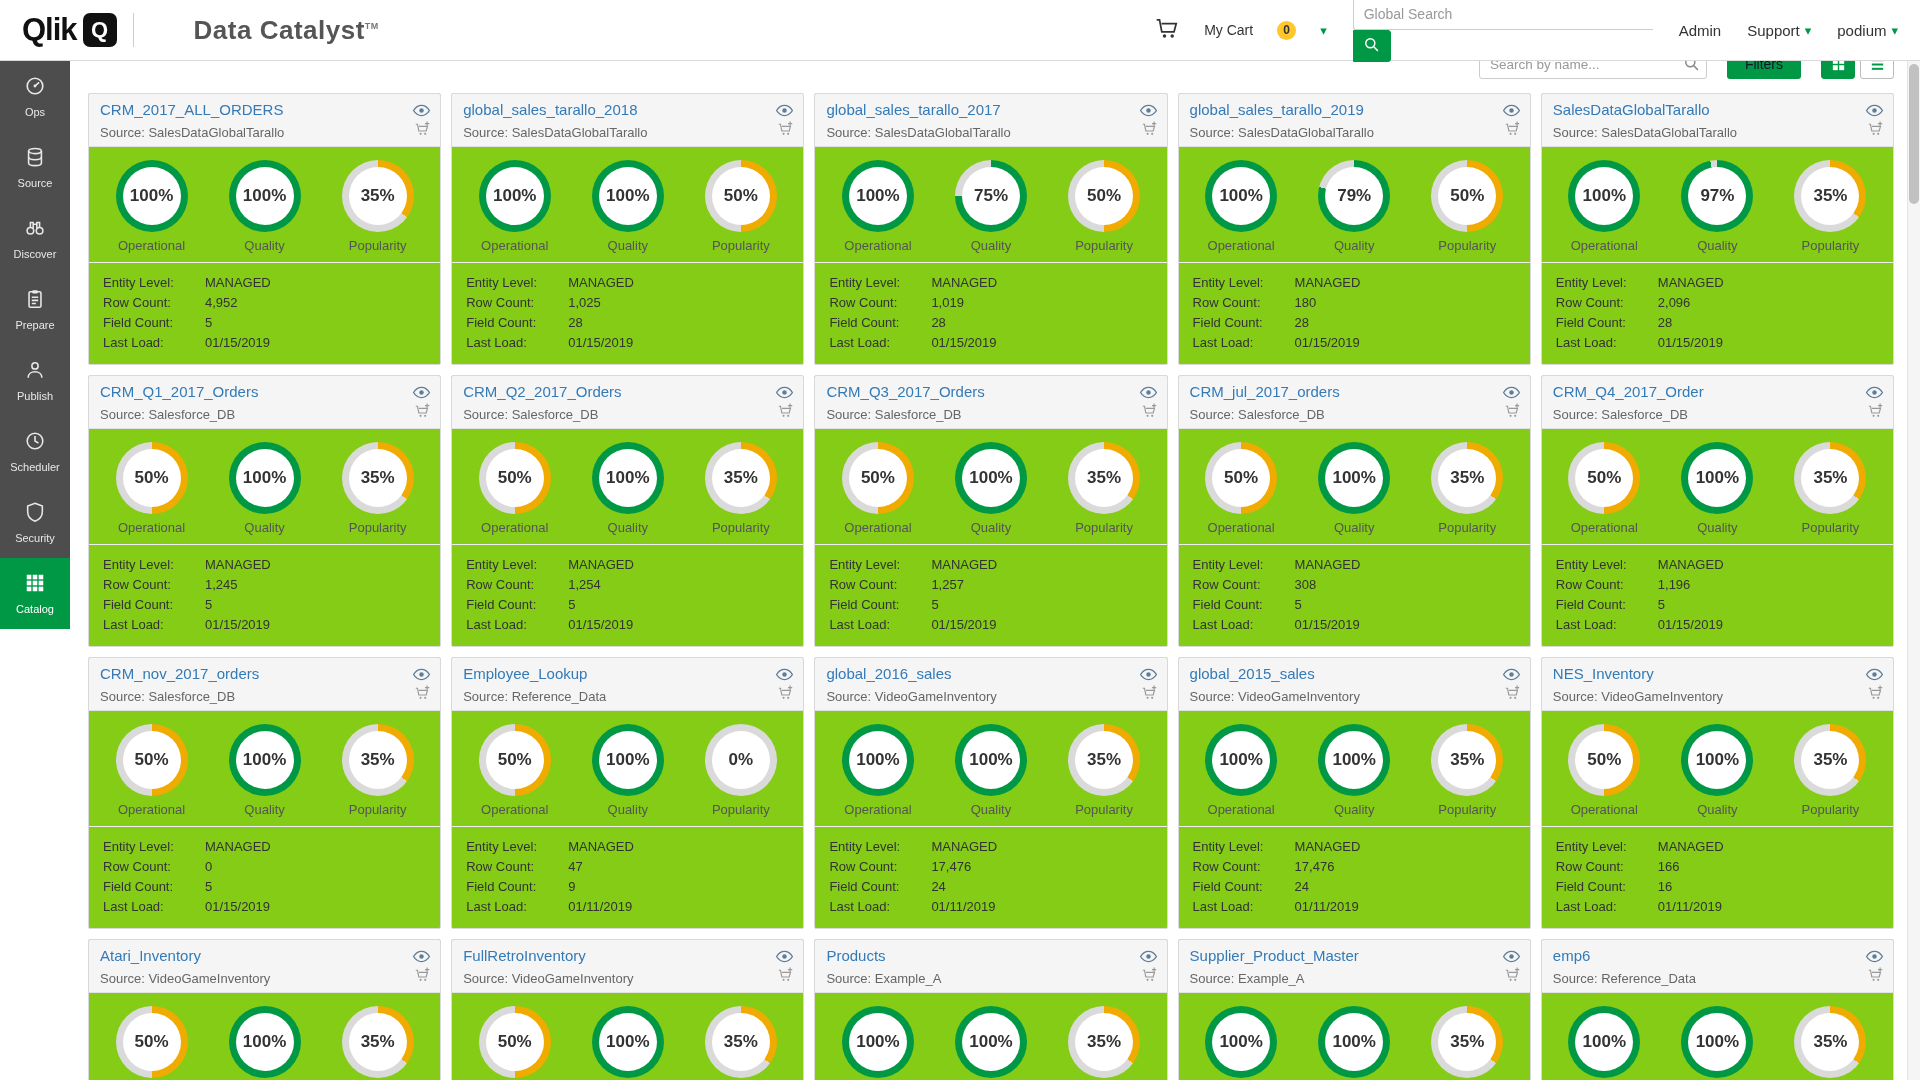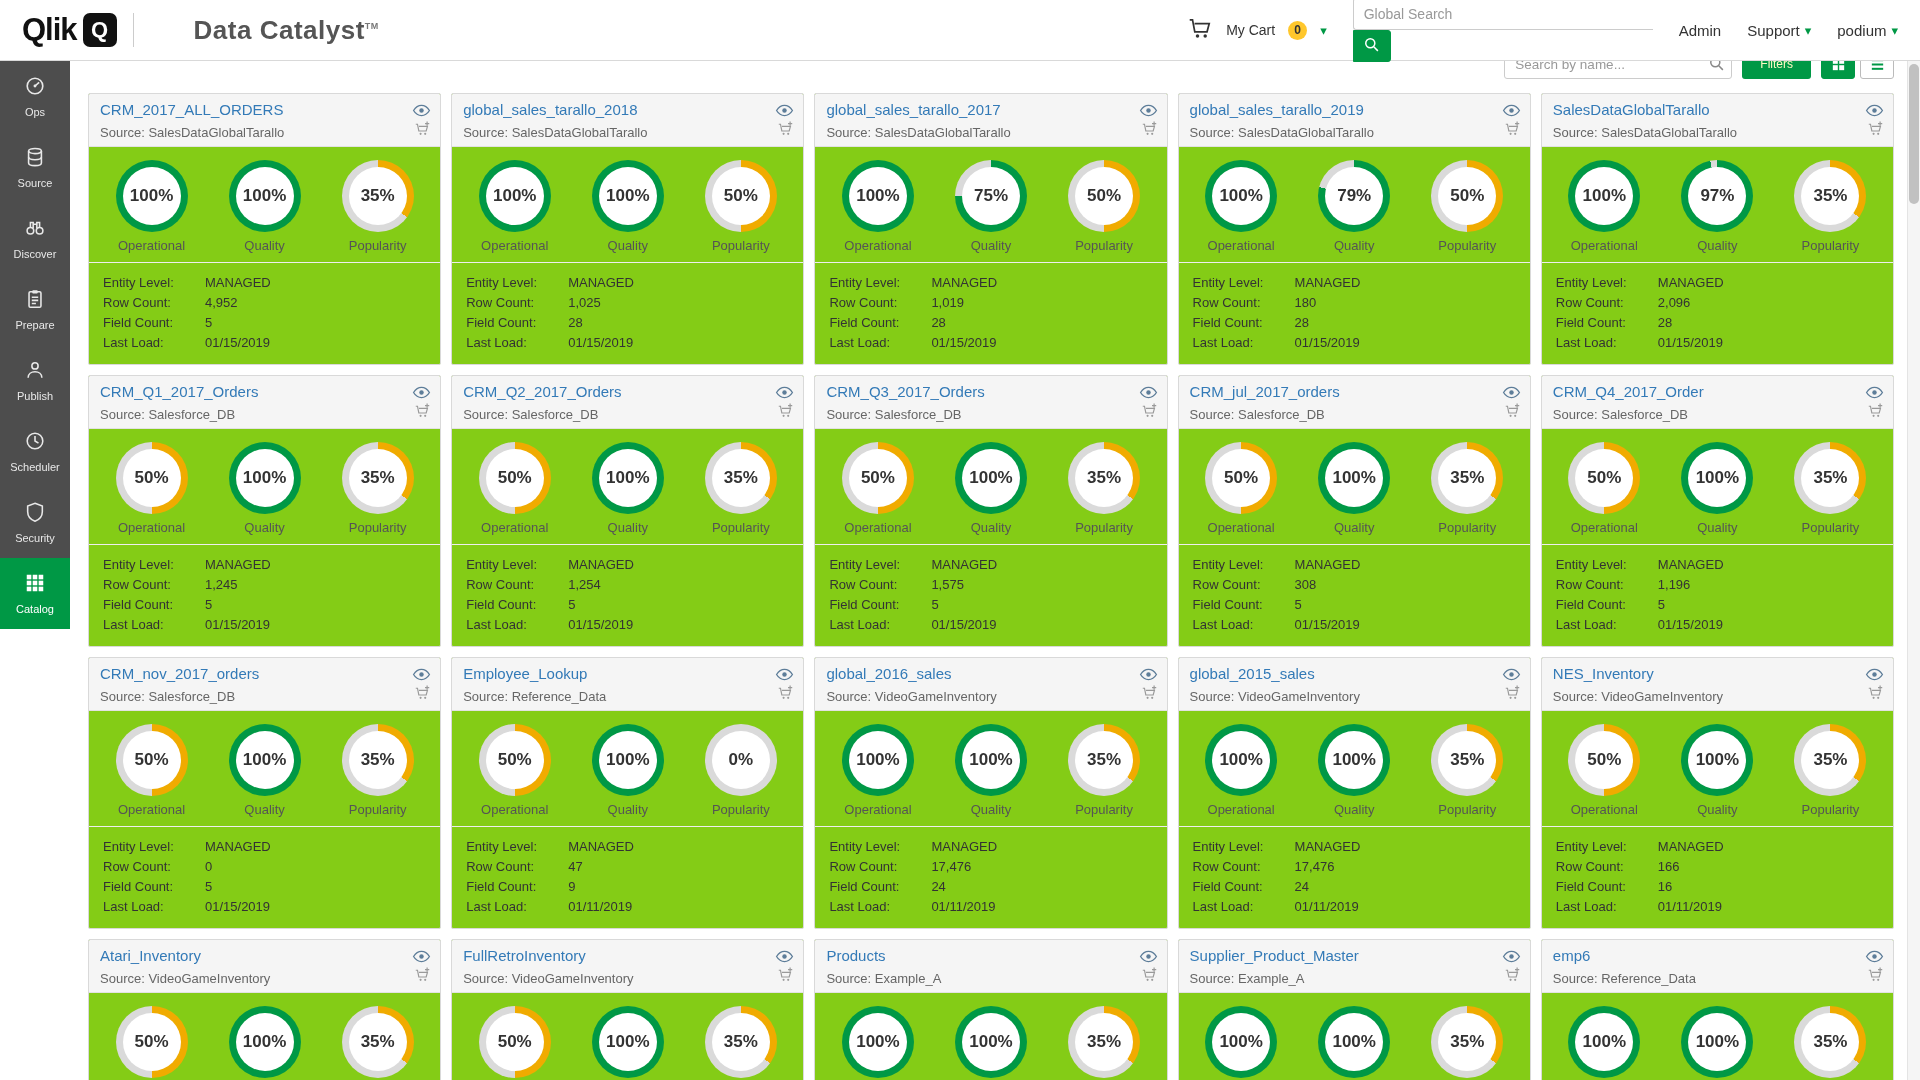--- a/index.html
+++ b/index.html
@@ -11,21 +11,21 @@
     border-bottom:1px solid #d9d9d9; display:flex; align-items:center; padding:0 22px; z-index:20; }
   .logo-wrap { display:flex; align-items:center; gap:6px; }
   .brand-text { font-size:31px; font-weight:800; color:#111; letter-spacing:-1px; }
   .qmark { width:34px; height:34px; background:#111; border-radius:7px; display:flex;
     align-items:center; justify-content:center; }
   .qmark span { color:#fff; font-weight:800; font-size:22px; line-height:1; }
   .logo-divider { width:1px; height:34px; background:#ccc; margin:0 16px; }
   .product-name { font-size:26px; font-weight:700; color:#555; letter-spacing:.5px;margin-left:44px; }
   .product-name sup { font-size:9px; color:#777; }
   .header-right { margin-left:auto; display:flex; align-items:center; gap:26px; }
-  .cart-group { display:flex; align-items:center; gap:13px; cursor:pointer; }
+  .cart-group { display:flex; align-items:center; gap:24px; cursor:pointer; }
   .cart-group .icon svg { width:26px; height:26px; color:#333; }
   .cart-label { font-size:14px; color:#333; }
   .cart-badge { width:19px; height:19px; border-radius:50%; background:#ffc72c; color:#333;
     font-size:12px; font-weight:bold; display:flex; align-items:center; justify-content:center; }
   .caret { color:#009845; font-size:13px; line-height:1; }
   .gsearch { display:flex; align-items:stretch;flex-direction:column; }
   .gsearch input { width:300px; height:32px; border:1px solid #ccc; border-right:none;
     border-radius:3px 0 0 3px; padding:0 10px; font-size:14px; color:#333; outline:none;
     font-family:"Liberation Sans", sans-serif; }
   .gsearch input::placeholder { color:#999; }
@@ -41,31 +41,31 @@
     justify-content:center; gap:5px; color:#e8e8e8; cursor:pointer; }
   .nav-item .icon svg { width:22px; height:22px; }
   .nav-label { font-size:11px; }
   .nav-item.active { background:#009845; color:#fff; }
   .expand-corner { position:fixed; left:8px; bottom:6px; color:#9a9a9a; cursor:pointer; }
   .expand-corner svg { width:18px; height:18px; }
 
   
   .main { margin-left:70px; padding:0 26px 0 18px; }
   .page-title { font-size:15px; font-weight:bold; color:#333; padding:16px 0 10px 6px; }
-  .controls-row { display:flex; justify-content:flex-end; align-items:center; gap:10px;
+  .controls-row { display:flex; justify-content:flex-end; align-items:center; gap:20px;
     padding:6px 0 14px 0; }
   .name-search { position:relative; }
   .name-search input { width:228px; height:30px; border:1px solid #ccc; border-radius:3px;
     padding:0 30px 0 10px; font-size:13.5px; color:#333; outline:none;
     font-family:"Liberation Sans", sans-serif; }
   .name-search input::placeholder { color:#999; }
   .name-search .icon { position:absolute; right:7px; top:6px; }
   .name-search .icon svg { width:17px; height:17px; color:#888; }
-  .filters-btn { height:30px; padding:0 18px; background:#009845; color:#fef9c3; border:none;
-    border-radius:3px; font-size:12px; cursor:pointer; font-family:"Liberation Sans", sans-serif; }
+  .filters-btn { height:30px; padding:0 18px; background:#009845; color:#0f172a; border:none;
+    border-radius:3px; font-size:14px; cursor:pointer; font-family:"Liberation Sans", sans-serif; }
   .view-toggle { display:flex; gap:5px; }
   .view-btn { width:34px; height:30px; border-radius:3px; display:flex; align-items:center;
     justify-content:center; cursor:pointer; }
   .view-btn svg { width:17px; height:17px; }
   .view-btn.grid-active { background:#009845; border:1px solid #009845; color:#fff; }
   .view-btn.list-inactive { background:#fff; border:1px solid #bbb; color:#009845; }
 
   
   .card-grid { display:grid; grid-template-columns:repeat(5, 1fr); gap:10px;
     grid-auto-rows:272px; }
@@ -751,21 +751,21 @@
   </div>
     </div>
 
   <div class="card-details">
     <div class="drow">
             <span class="dlabel">Entity Level:</span>
             <span>MANAGED</span>
           </div>
     <div class="drow">
             <span class="dlabel">Row Count:</span>
-            <span>1,575</span>
+            <span>1,257</span>
           </div>
     <div class="drow">
             <span class="dlabel">Field Count:</span>
             <span>5</span>
           </div>
     <div class="drow">
             <span class="dlabel">Last Load:</span>
             <span>01/15/2019</span>
           </div>
   </div>

